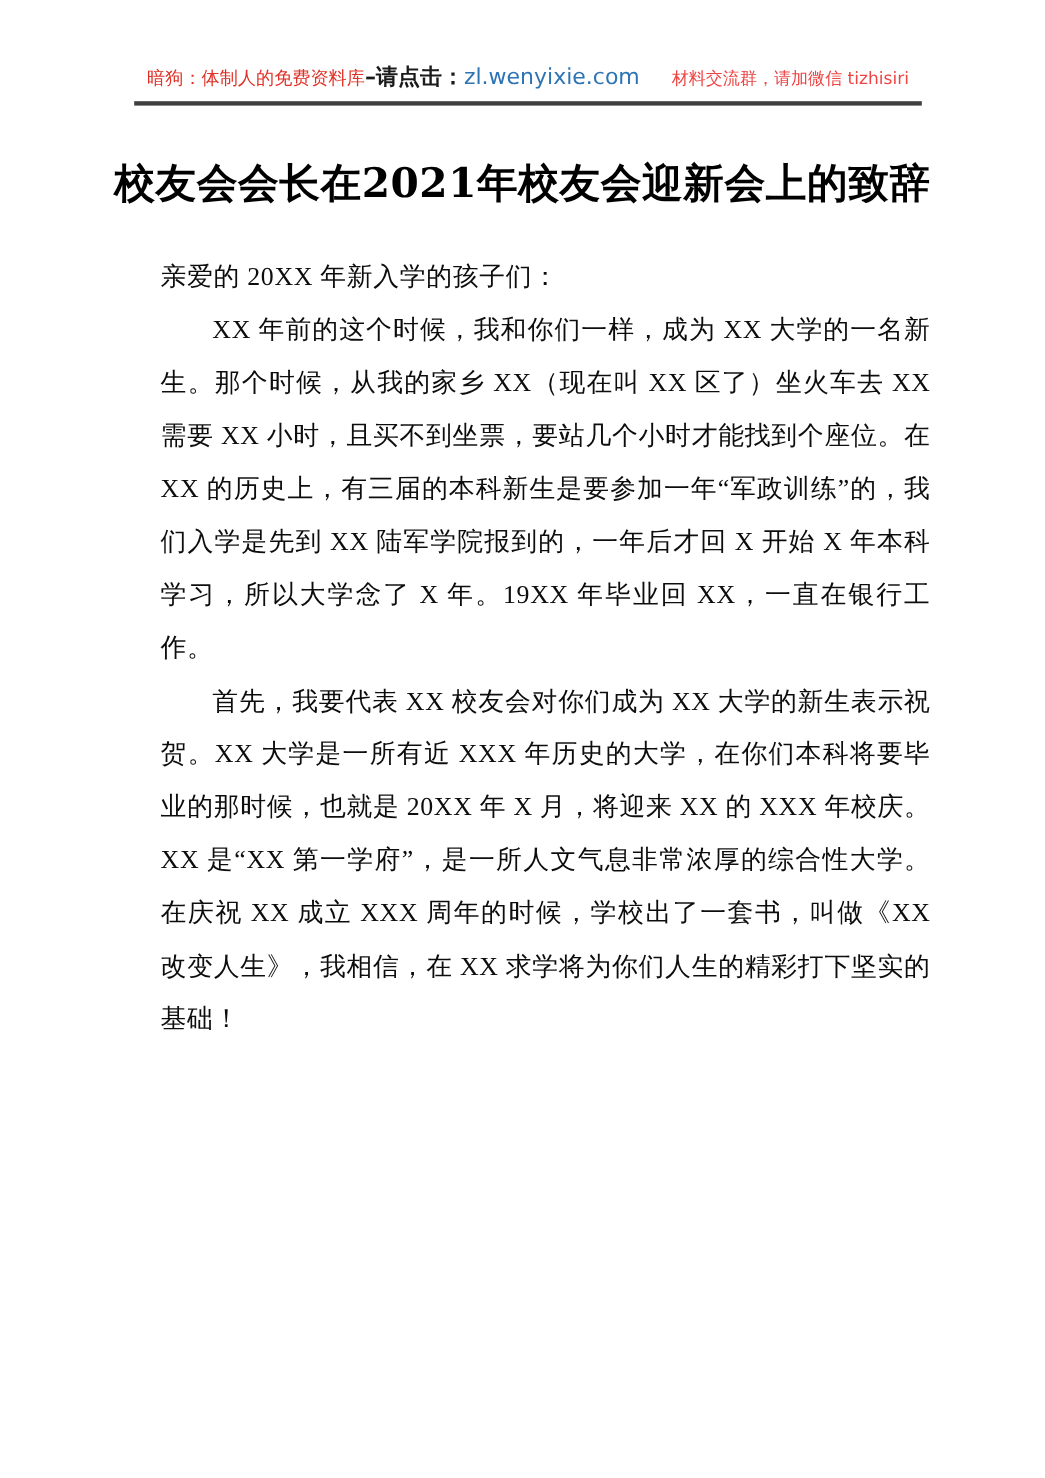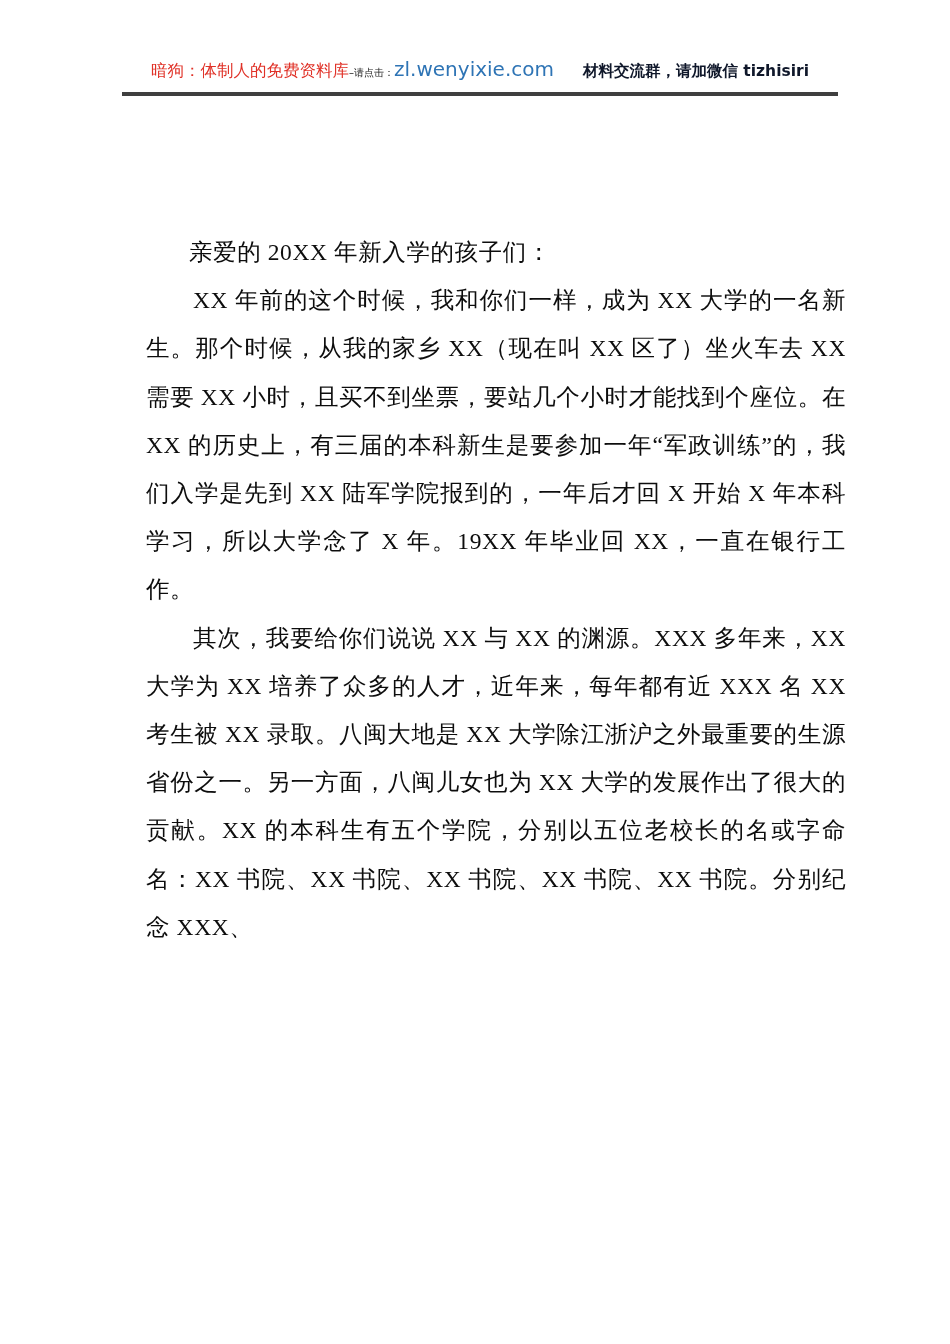--- a/index.html
+++ b/index.html
@@ -38,31 +38,31 @@
     line-height: 26px;
     text-align: center;
     letter-spacing: 0px;
   }
   .hdr-red {
     color: #E03127;
     font-weight: normal;
   }
   .hdr-black {
     color: #1a1a1a;
-    font-weight: normal;
-    font-size: 10px;
+    font-weight: bold;
+    font-size: 20px;
   }
   .hdr-link {
     color: #2E74B5;
     font-weight: normal;
     font-size: 20px;
   }
   .hdr-tail {
-    color: #0f172a;
-    font-weight: bold;
+    color: #ef4444;
+    font-weight: normal;
     font-size: 15.5px;
     margin-left: 29px;
   }
   .header-rule {
     position: absolute;
     left: 122px;
     top: 92px;
     width: 716px;
     height: 4px;
     background: #3f3f3f;
@@ -100,35 +100,35 @@
     text-justify: inter-character;
     margin: 0;
     letter-spacing: 0.6px;
     word-break: break-all;
   }
   .para.indent {
     text-indent: 2em;
   }
   .para.salutation {
     text-indent: 0;
-    margin-left: 43px;
   }
 </style>
 </head>
 <body>
 
 <div class="page">
 
   <div class="header-band">
     <div class="header-line">
       <span class="hdr-red">暗狗：体制人的免费资料库</span><span class="hdr-black">–请点击：</span><span class="hdr-link">zl.wenyixie.com</span><span class="hdr-tail">材料交流群，请加微信 tizhisiri</span>
     </div>
   </div>
   <div class="header-rule"></div>
 
+  <div class="doc-title">校友会会长在2021年校友会迎新会上的致辞</div>
 
   <div class="body-block">
     <p class="para salutation">亲爱的 20XX 年新入学的孩子们：</p>
     <p class="para indent">XX 年前的这个时候，我和你们一样，成为 XX 大学的一名新生。那个时候，从我的家乡 XX（现在叫 XX 区了）坐火车去 XX 需要 XX 小时，且买不到坐票，要站几个小时才能找到个座位。在 XX 的历史上，有三届的本科新生是要参加一年“军政训练”的，我们入学是先到 XX 陆军学院报到的，一年后才回 X 开始 X 年本科学习，所以大学念了 X 年。19XX 年毕业回 XX，一直在银行工作。</p>
-    <p class="para indent">其次，我要给你们说说 XX 与 XX 的渊源。XXX 多年来，XX 大学为 XX 培养了众多的人才，近年来，每年都有近 XXX 名 XX 考生被 XX 录取。八闽大地是 XX 大学除江浙沪之外最重要的生源省份之一。另一方面，八闽儿女也为 XX 大学的发展作出了很大的贡献。XX 的本科生有五个学院，分别以五位老校长的名或字命名：XX 书院、XX 书院、XX 书院、XX 书院、XX 书院。分别纪念 XXX、</p>
+    <p class="para indent">首先，我要代表 XX 校友会对你们成为 XX 大学的新生表示祝贺。XX 大学是一所有近 XXX 年历史的大学，在你们本科将要毕业的那时候，也就是 20XX 年 X 月，将迎来 XX 的 XXX 年校庆。XX 是“XX 第一学府”，是一所人文气息非常浓厚的综合性大学。在庆祝 XX 成立 XXX 周年的时候，学校出了一套书，叫做《XX 改变人生》，我相信，在 XX 求学将为你们人生的精彩打下坚实的基础！</p>
   </div>
 
 </div>
 
 </body></html>

